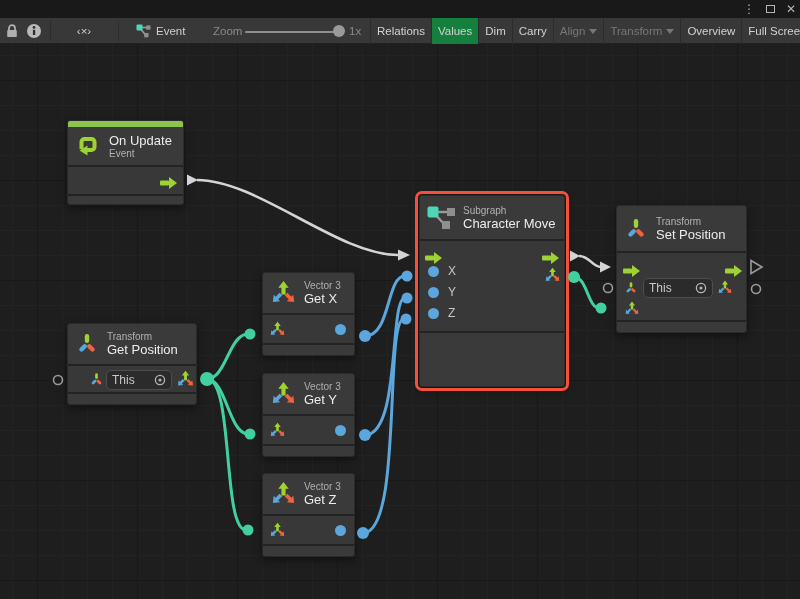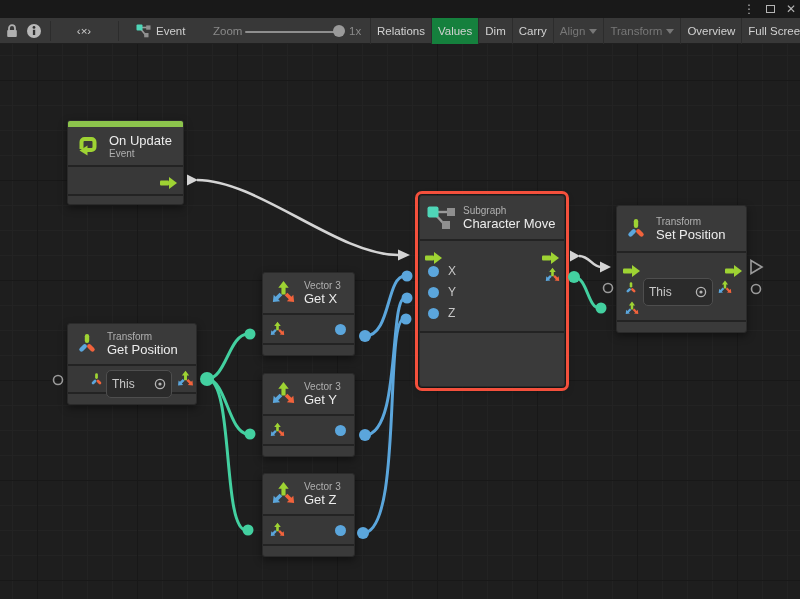--- a/index.html
+++ b/index.html
@@ -50,21 +50,21 @@
   .node .hcol { display: flex; flex-direction: column; justify-content: center; }
   .node .title { font-size: 13px; color: #ececec; white-space: nowrap; }
   .node .subtitle { font-size: 10px; color: #b0b0b0; white-space: nowrap; }
   .node .body { position: relative; border-top: 2px solid #232323; background: #383838; }
   .node .footer { height: 10px; border-top: 2px solid #232323; background: #3a3a3a; border-radius: 0 0 2px 2px; }
   .node.selected { outline: 3px solid #f4503c; outline-offset: 1px; }
 
   .abs-item { position: absolute; }
   .port-dot-blue { width: 11px; height: 11px; border-radius: 50%; background: #5ba6dc; }
   .port-label { font-size: 12px; color: #c6c6c6; }
-  .this-field { background: #2b2b2b; border: 1px solid #4e4e4e; border-radius: 5px; height: 28px;
+  .this-field { background: #2b2b2b; border: 1px solid #4e4e4e; border-radius: 5px; height: 20px;
     display: flex; align-items: center; justify-content: space-between; padding: 0 5px; }
   .this-field .tf-text { font-size: 12px; color: #c9c9c9; }
 
   .wire-layer { position: absolute; left: 0; top: 0; width: 800px; height: 555px; pointer-events: none; }
 </style>
 </head>
 <body>
 
 <div class="window">
 

